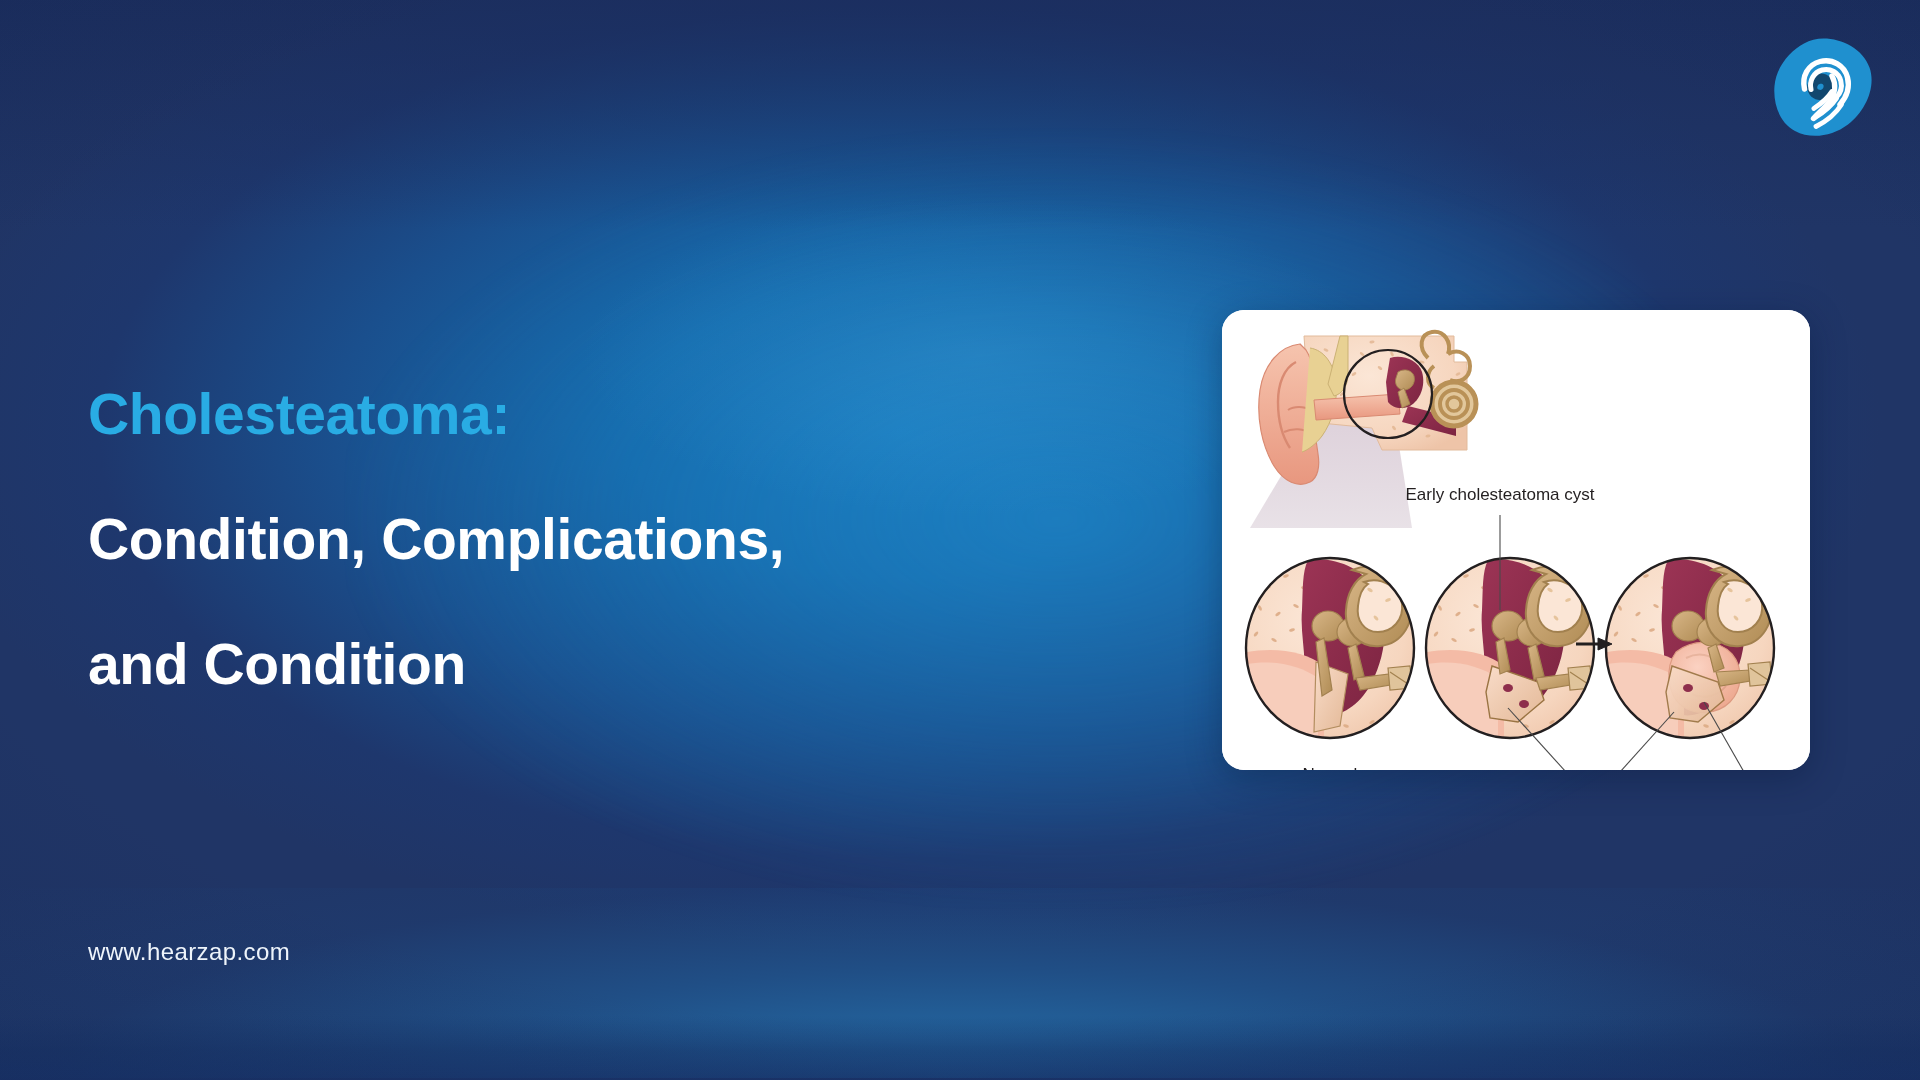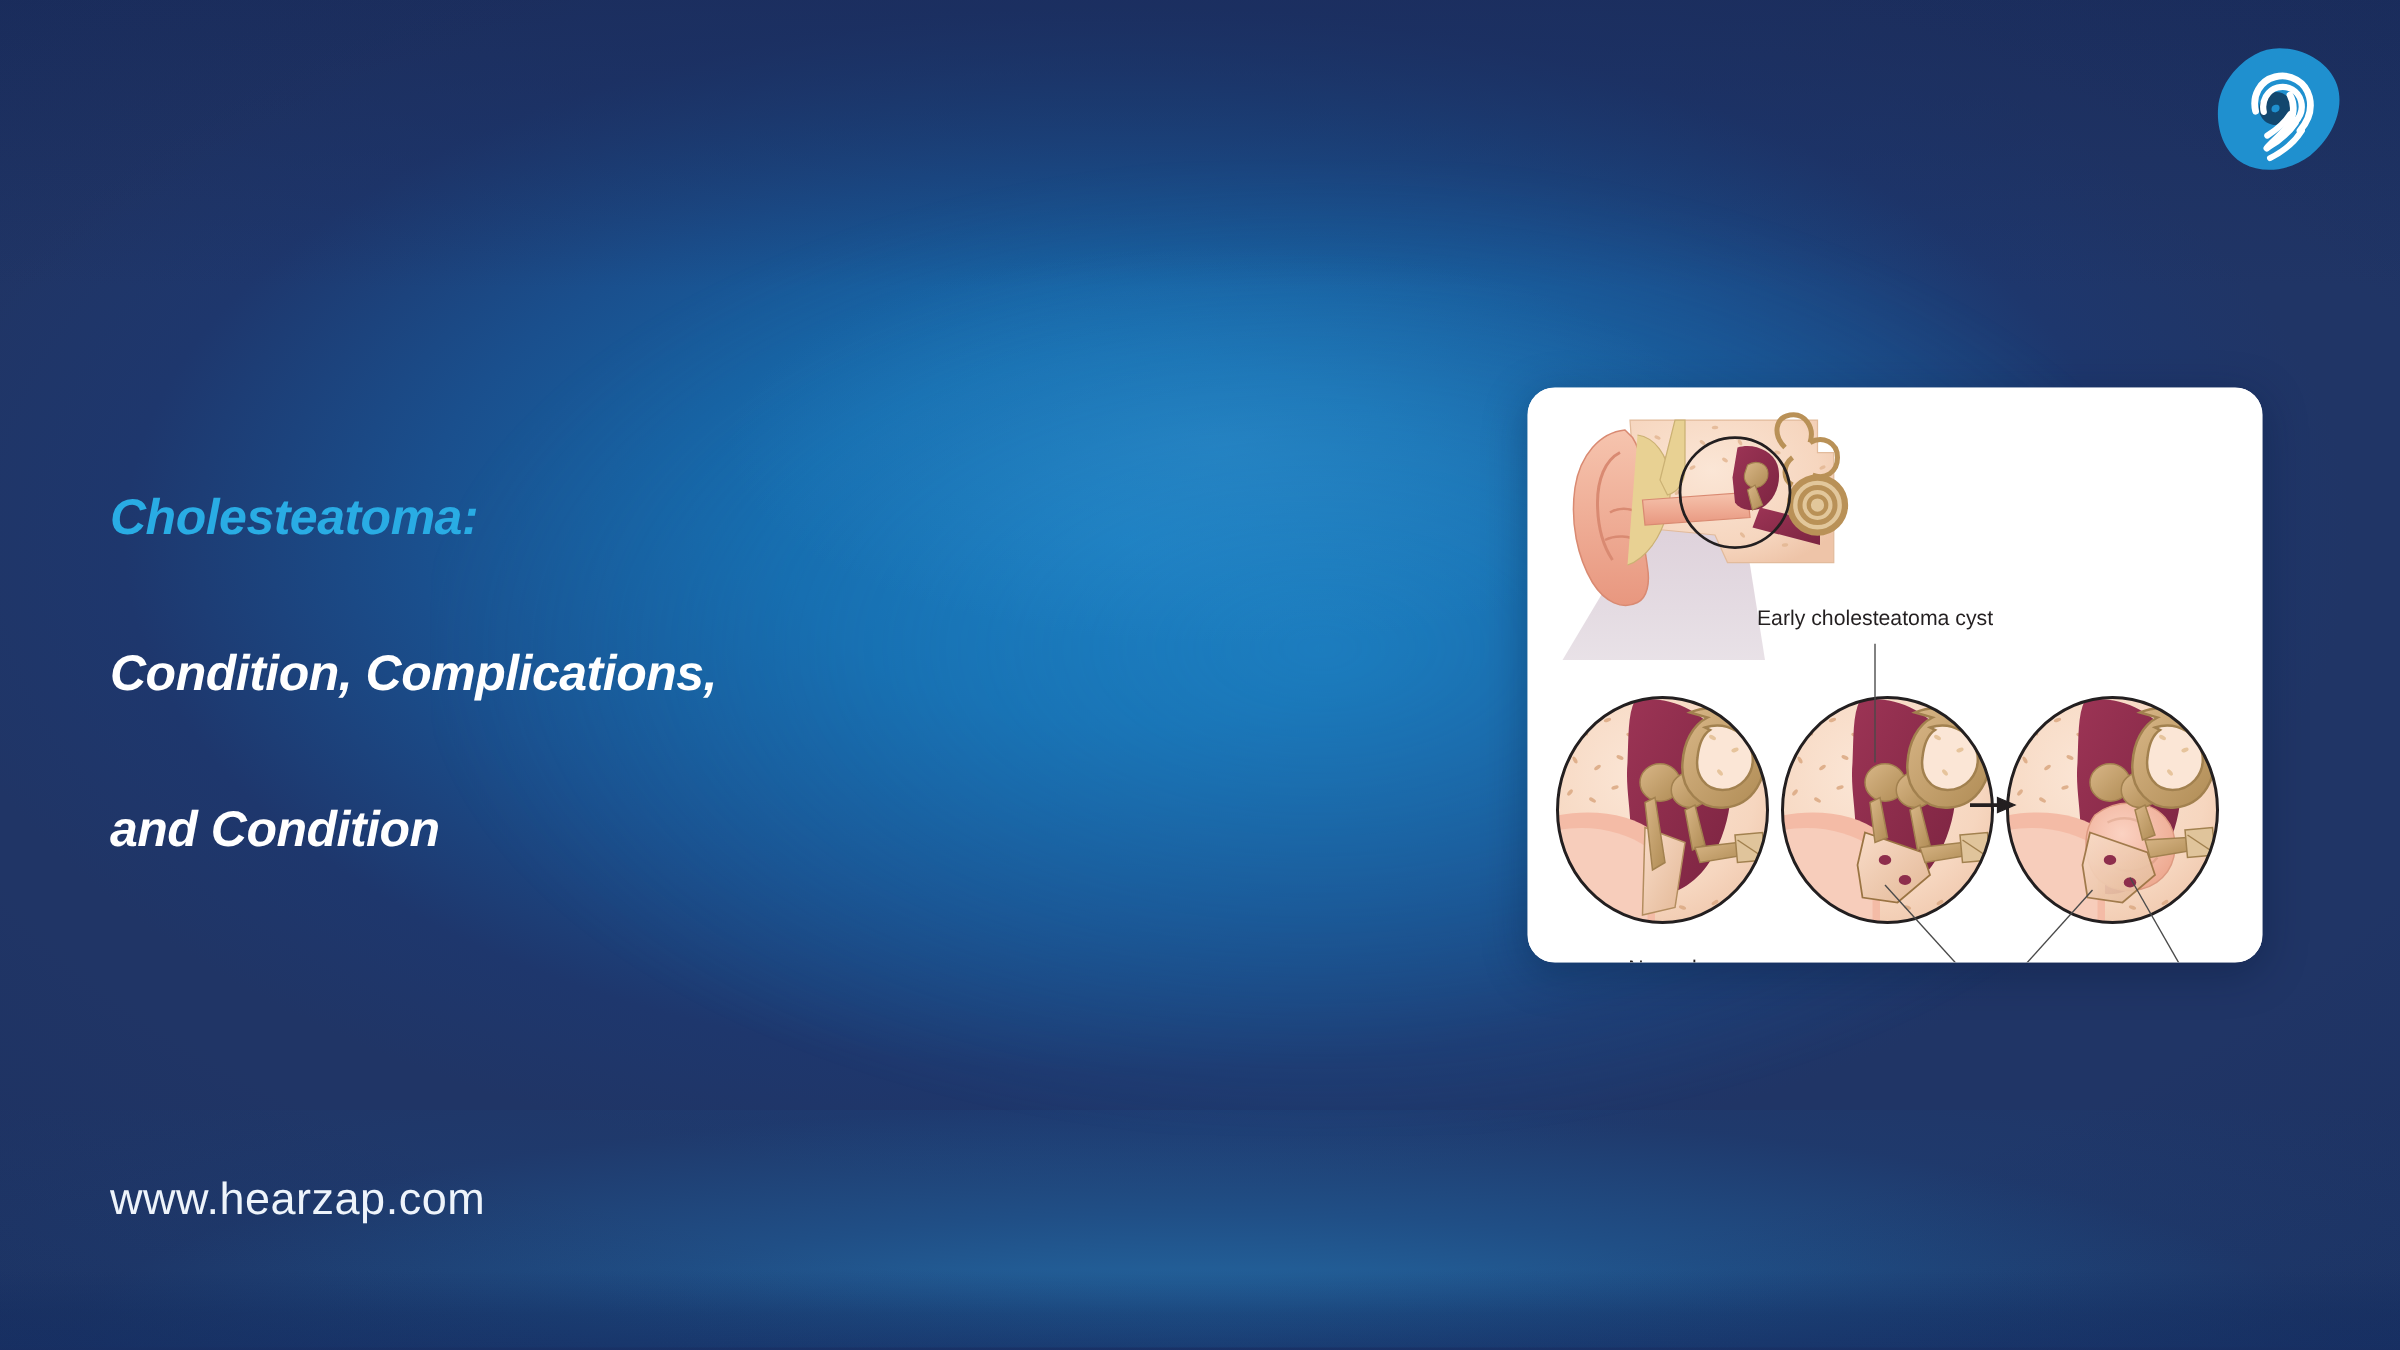--- a/index.html
+++ b/index.html
@@ -60,35 +60,34 @@
   }
 
   
   .headline{
     position:absolute;
     left:88px; top:352px;
     width:1020px;
   }
   .headline .ln{
     display:block;
-    font-size:40px;
+    font-size:57px;
     font-weight:700;
     letter-spacing:-.4px;
     line-height:125px;
     color:#ffffff;
     white-space:nowrap;
-    font-style:italic;
   }
   .headline .ln.accent{ color:#29ace4; }
 
   
   .site-url{
     position:absolute;
     left:88px; top:938px;
-    font-size:36px;
+    font-size:24px;
     font-weight:400;
     letter-spacing:.4px;
     color:#eef4fb;
   }
 
   
   .illus-card{
     position:absolute;
     left:1190px; top:310px;
     width:588px; height:460px;

